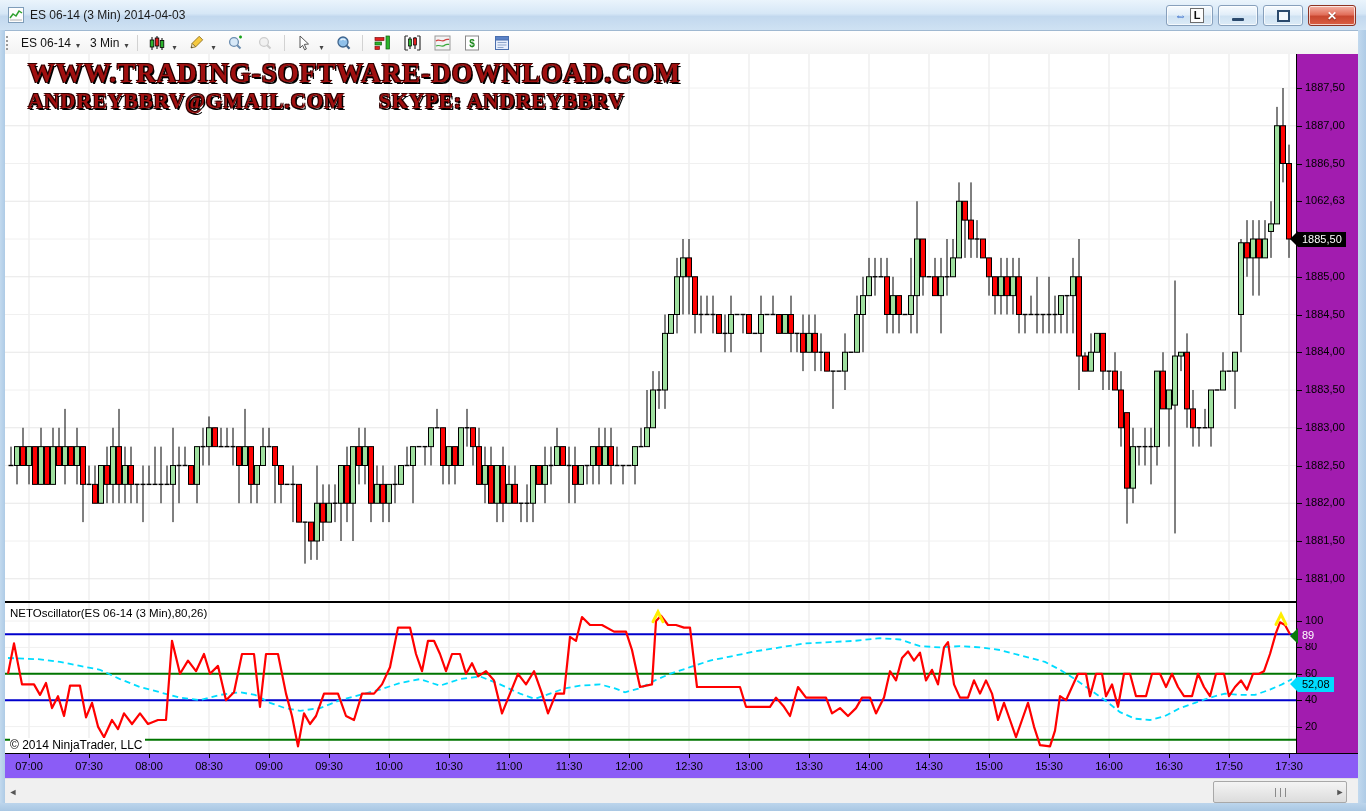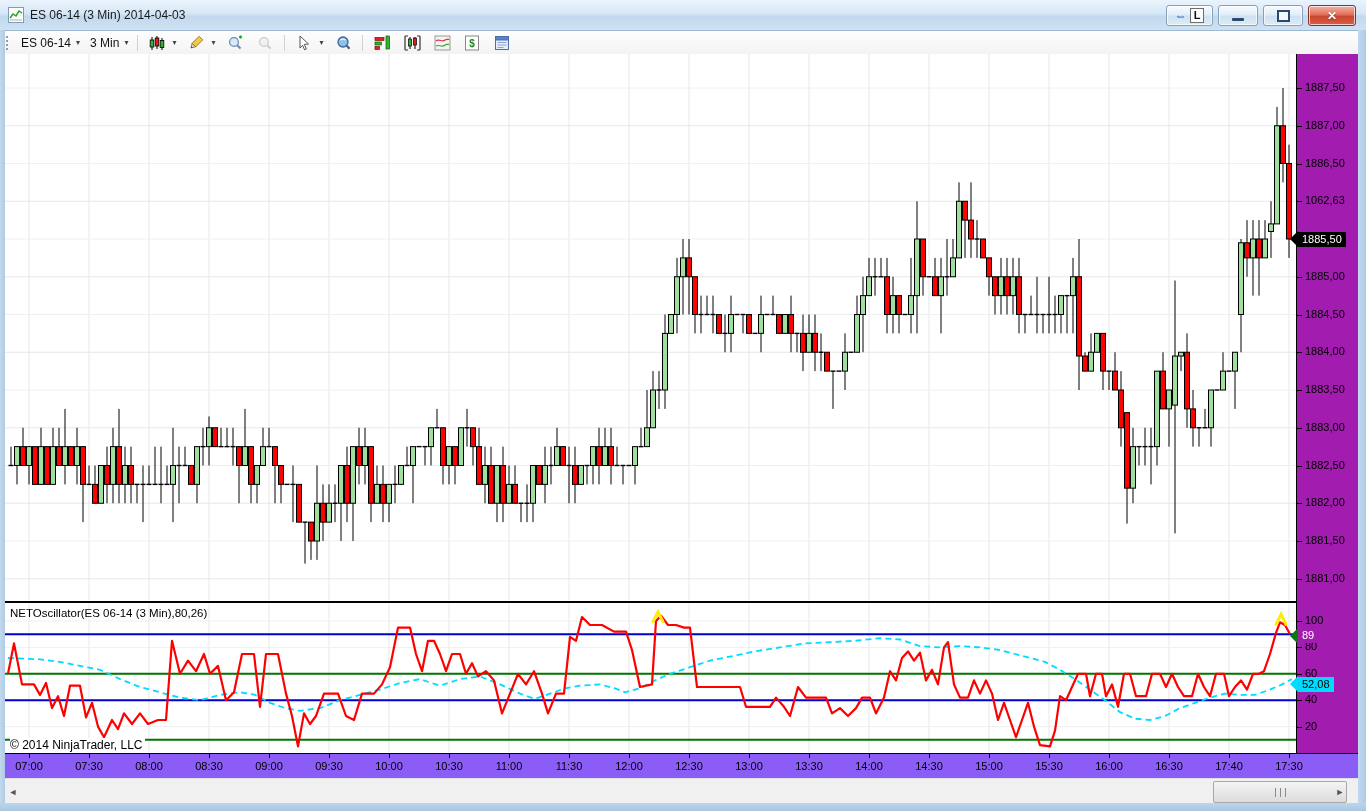--- a/index.html
+++ b/index.html
@@ -23,21 +23,21 @@
   #btn-min span{display:block;width:12px;height:3px;background:#2b4a6d;margin-top:8px;border-radius:1px;}
   #btn-restore span{display:block;width:9px;height:8px;border:2px solid #2b4a6d;background:#f3f8fd;}
   #btn-close{width:46px;background:linear-gradient(#f4b3a6,#e2705c 45%,#c94730 55%,#d95f43);
     border-color:#8e3323;color:#fff;font-weight:bold;font-size:12px;text-shadow:0 1px 1px #7a2a1a;}
   
   #toolbar{position:absolute;left:0;top:31px;width:1366px;height:23px;
     background:linear-gradient(#fefefe,#f3f3f3);border-bottom:1px solid #d9d9d9;
     display:flex;align-items:center;font-size:12px;color:#111;}
   #tb-grip{width:5px;height:15px;margin:0 6px 0 5px;
     background-image:radial-gradient(#9a9a9a 1px,transparent 1.2px);background-size:4px 4px;}
-  .tb-item{display:flex;align-items:center;padding:2px 5px;border-radius:2px;cursor:default;}
+  .tb-item{display:flex;align-items:flex-end;padding:2px 5px;border-radius:2px;cursor:default;}
   .caret{font-size:8px;color:#444;margin-left:5px;}
   .tb-sep{width:1px;height:16px;background:#d2d2d2;margin:0 4px;}
   .tb-ico{display:flex;align-items:center;justify-content:center;width:20px;height:18px;}
   
   #content-bg{position:absolute;left:5px;top:54px;width:1353px;height:749px;background:#fff;}
   .side-border{position:absolute;background:linear-gradient(90deg,#c2d9ee,#aecbe6);}
   #border-left{left:0;top:30px;width:5px;height:781px;}
   #border-right{left:1358px;top:30px;width:8px;height:781px;}
   #border-bottom{position:absolute;left:0;top:803px;width:1366px;height:8px;
     background:linear-gradient(#bcd5ec,#a9c7e3);}
@@ -693,20 +693,26 @@
       <line x1="1271" y1="201.25" x2="1271" y2="257.875" stroke="#000"></line>
       <rect x="1268.5" y="223.89999999999657" width="5" height="7.5500000000103" fill="#9fe09f" stroke="#000000"></rect>
       <line x1="1277" y1="106.875" x2="1277" y2="223.89999999999657" stroke="#000"></line>
       <rect x="1274.5" y="125.75" width="5" height="98.14999999999657" fill="#9fe09f" stroke="#000000"></rect>
       <line x1="1283" y1="88" x2="1283" y2="182.375" stroke="#000"></line>
       <rect x="1280.5" y="125.75" width="5" height="37.75" fill="#fe0202" stroke="#000000"></rect>
       <line x1="1289" y1="144.625" x2="1289" y2="257.875" stroke="#000"></line>
       <rect x="1286.5" y="163.5" width="5" height="75.5" fill="#fe0202" stroke="#000000"></rect>
     </svg>
 
+  <div id="watermark">
+    <div id="wm-line1">WWW.TRADING-SOFTWARE-DOWNLOAD.COM</div>
+    <div id="wm-line2">
+      <span>ANDREYBBRV@GMAIL.COM</span><span class="gap"></span><span>SKYPE: ANDREYBBRV</span>
+    </div>
+  </div>
 
   <div id="panel-divider"></div>
 
   <svg id="osc-svg" class="panel" width="1292" height="150" viewBox="5 603 1292 150">
       <line x1="29" y1="603" x2="29" y2="753" stroke="#e7e7e7"></line>
       <line x1="89" y1="603" x2="89" y2="753" stroke="#e7e7e7"></line>
       <line x1="149" y1="603" x2="149" y2="753" stroke="#e7e7e7"></line>
       <line x1="209" y1="603" x2="209" y2="753" stroke="#e7e7e7"></line>
       <line x1="269" y1="603" x2="269" y2="753" stroke="#e7e7e7"></line>
       <line x1="329" y1="603" x2="329" y2="753" stroke="#e7e7e7"></line>
@@ -819,21 +825,21 @@
       <div class="tlabel" style="left:904px">14:30</div>
       <div class="ttick" style="left:984px"></div>
       <div class="tlabel" style="left:964px">15:00</div>
       <div class="ttick" style="left:1044px"></div>
       <div class="tlabel" style="left:1024px">15:30</div>
       <div class="ttick" style="left:1104px"></div>
       <div class="tlabel" style="left:1084px">16:00</div>
       <div class="ttick" style="left:1164px"></div>
       <div class="tlabel" style="left:1144px">16:30</div>
       <div class="ttick" style="left:1224px"></div>
-      <div class="tlabel" style="left:1204px">17:40</div>
+      <div class="tlabel" style="left:1204px">17:50</div>
       <div class="ttick" style="left:1284px"></div>
       <div class="tlabel" style="left:1264px">17:30</div>
     </div>
 
   <div id="h-scrollbar">
     <div class="sb-arrow" id="sb-left">◄</div>
     <div id="sb-thumb">
         <span class="grip">
           <i></i>
         </span>

